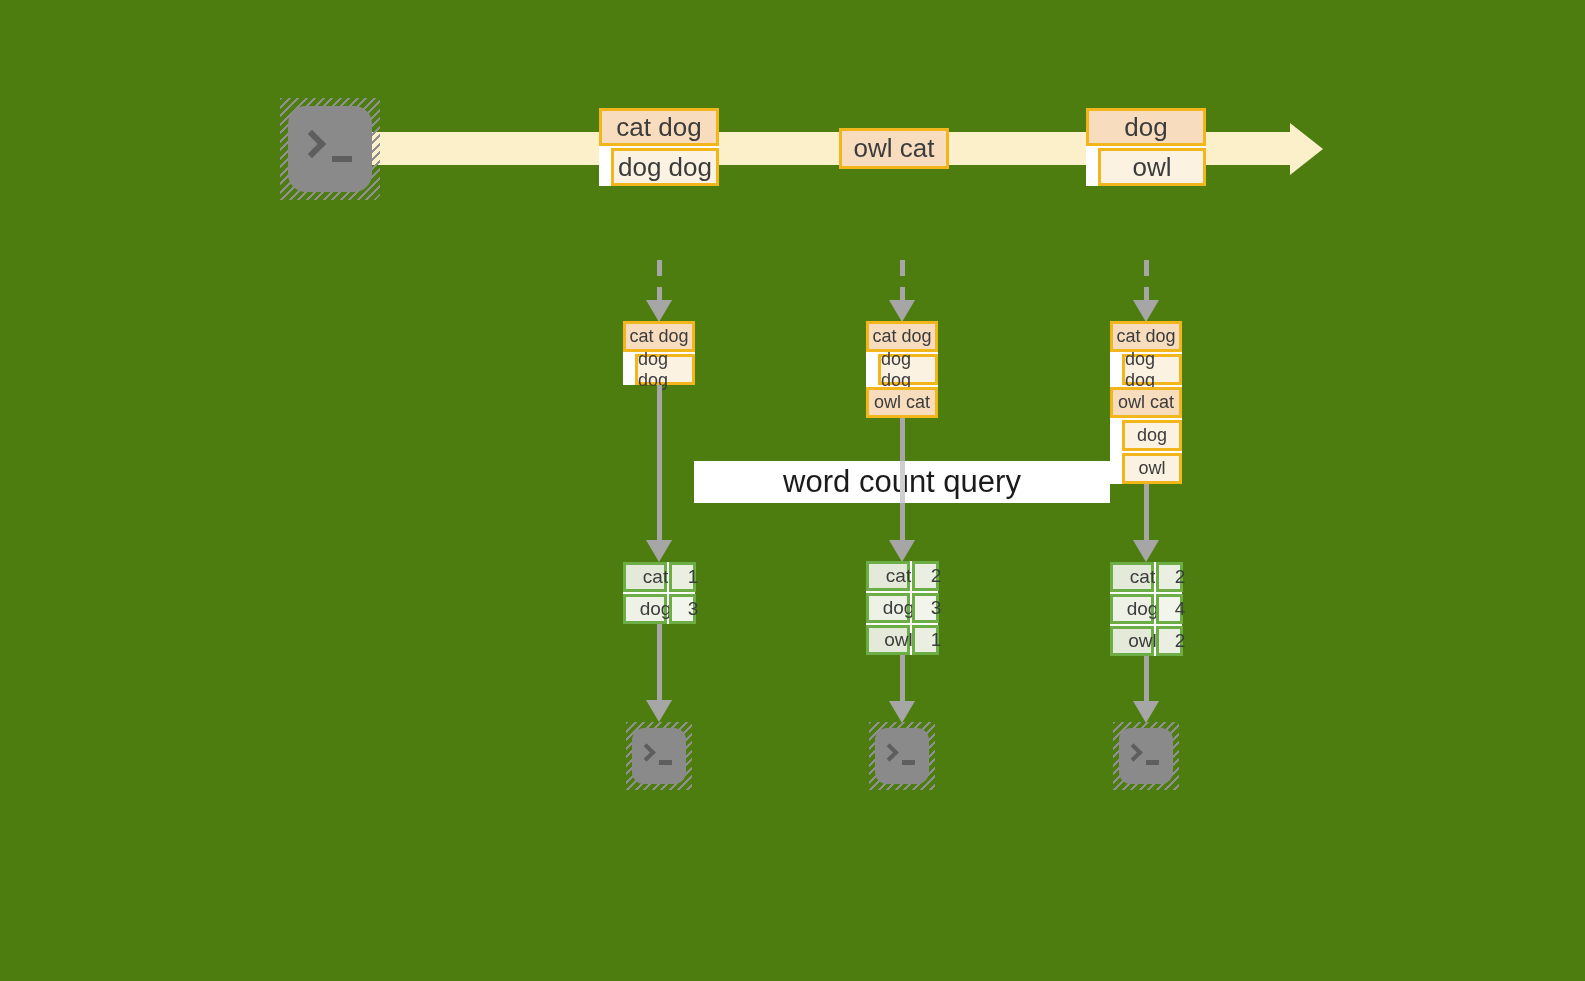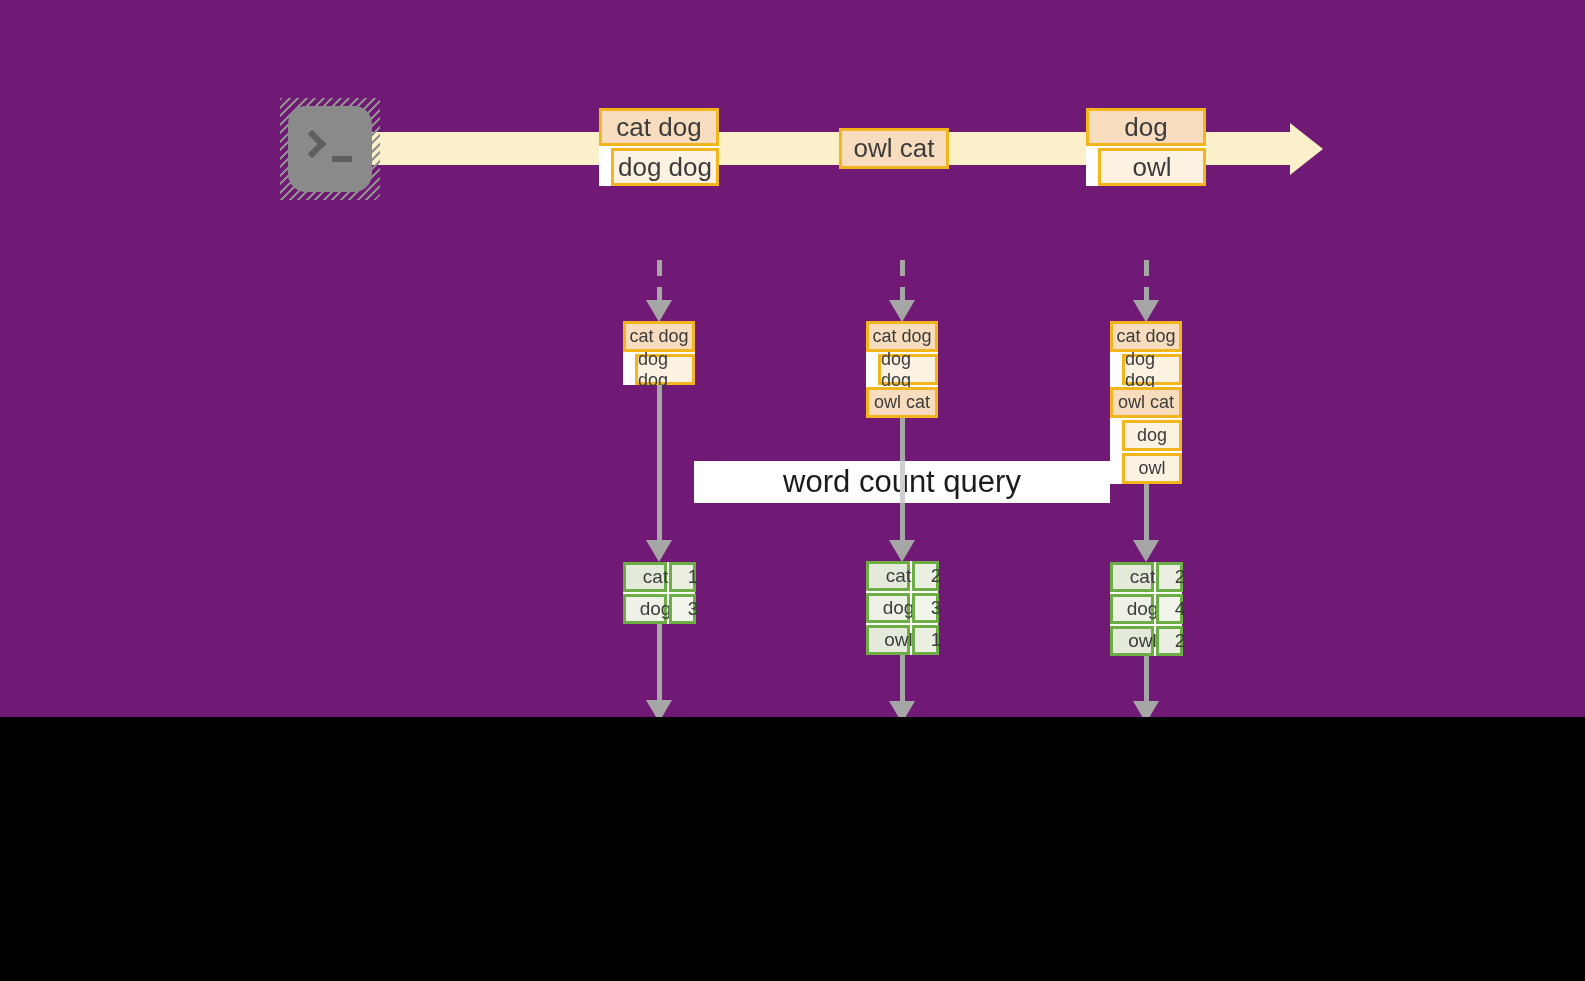--- a/index.html
+++ b/index.html
@@ -1,17 +1,17 @@
 <!DOCTYPE html>
 <html><head>
 <meta charset="utf-8">
 <style>
   html,body{margin:0;padding:0;background:#000;}
   .canvas{
-    position:relative;width:1585px;height:717px;background:#701a75;overflow:hidden;
+    position:relative;width:1585px;height:981px;background:#4d7c0f;overflow:hidden;
     font-family:"Liberation Sans","DejaVu Sans",sans-serif;color:#3c3c3c;
   }
 
   
   .hatch{
     position:absolute;
     background:repeating-linear-gradient(135deg,#8f8f8f 0 2px,transparent 2px 6px);
     display:flex;align-items:center;justify-content:center;
   }
   .term-body{position:relative;background:#8a8a8a;border-radius:18px;}

